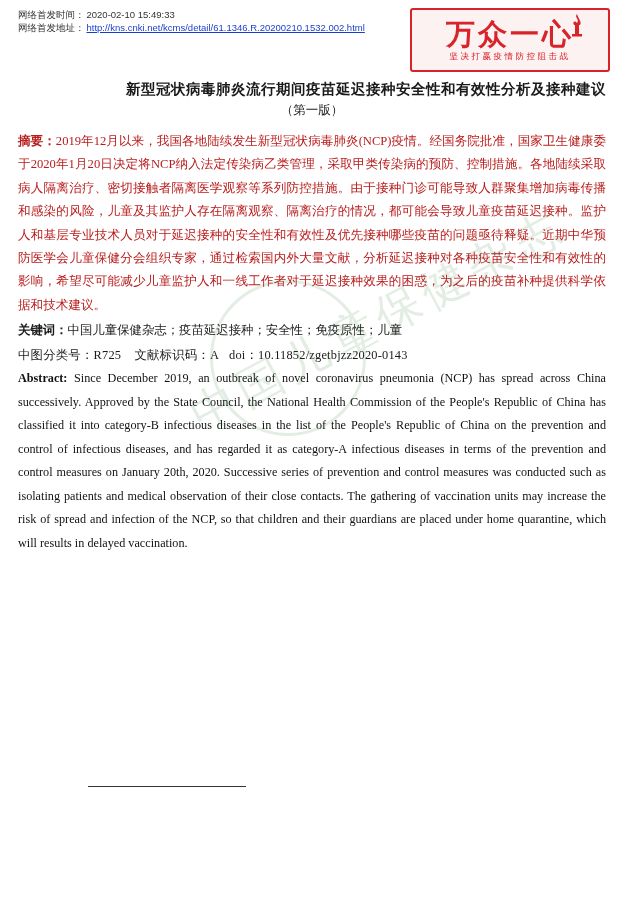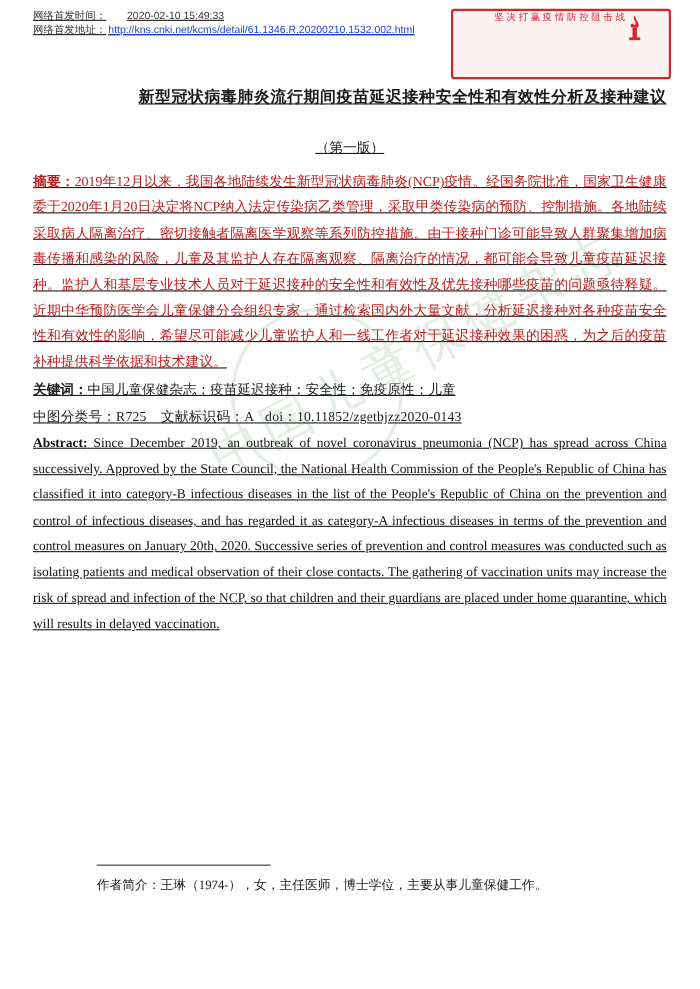--- a/index.html
+++ b/index.html
@@ -14,38 +14,37 @@
     font-family: "Liberation Serif", serif;
     color: #1a1a1a;
     overflow: hidden;
   }
 
   .page {
     position: relative;
     width: 636px;
     height: 899px;
     box-sizing: border-box;
-    padding: 8px 30px 0 30px;
-    text-decoration: underline;
+    padding: 8px 30px 0 18px;
   }
 
   
   .meta {
     font-size: 9.5px;
     line-height: 13px;
     color: #3a3a3a;
     font-family: "Liberation Sans", sans-serif;
   }
   .meta .row {
     display: flex;
     align-items: baseline;
     white-space: nowrap;
   }
   .meta .label { color: #333; }
-  .meta .value { color: #333; margin-left: 19px; }
+  .meta .value { color: #333; margin-left: 2px; }
   .meta .link {
     color: #1a3fd0;
     text-decoration: underline;
     margin-left: 2px;
   }
 
   
   .stamp {
     position: absolute;
     right: 26px;
@@ -87,21 +86,21 @@
     font-size: 14.5px;
     font-weight: bold;
     line-height: 22px;
     margin-top: 44px;
     letter-spacing: 0.5px;
   }
   .cn-edition {
     text-align: center;
     font-size: 12.5px;
     line-height: 20px;
-    margin-top: 24px;
+    margin-top: 0;
   }
   .cn-author {
     text-align: center;
     font-size: 13.5px;
     font-weight: bold;
     line-height: 20px;
     margin-top: 8px;
   }
 
   
@@ -209,20 +208,21 @@
       <a class="link" href="#">http://kns.cnki.net/kcms/detail/61.1346.R.20200210.1532.002.html</a>
     </div>
   </div>
 
   <div class="stamp">
     <svg class="torch" viewBox="0 0 26 26">
       <path d="M13 2 C10 6, 16 7, 13 11 C11 8, 8 10, 10 13 L16 13 C18 10, 15 8, 13 2 Z" fill="#d8232a"></path>
       <rect x="11" y="13" width="4" height="10" fill="#d8232a"></rect>
       <rect x="8" y="22" width="10" height="2.5" fill="#d8232a"></rect>
     </svg>
+    <div class="big">万众一心</div>
     <div class="small">坚决打赢疫情防控阻击战</div>
   </div>
 
   <div class="watermark">
     <div class="wm-ring"></div>
     <div class="wm-text">中国儿童保健杂志</div>
   </div>
 
   <div class="cn-title">新型冠状病毒肺炎流行期间疫苗延迟接种安全性和有效性分析及接种建议</div>
   <div class="cn-edition">（第一版）</div>
@@ -239,15 +239,14 @@
     <span>中图分类号：</span><span>R725</span>&nbsp;&nbsp;&nbsp;&nbsp;<span>文献标识码：</span><span>A</span>&nbsp;&nbsp;&nbsp;<span>doi：</span><span>10.11852/zgetbjzz2020-0143</span>
   </div>
 
 
   <div class="en-abs">
     <span class="abs-head">Abstract:</span>
     <span>Since December 2019, an outbreak of novel coronavirus pneumonia (NCP) has spread across China successively. Approved by the State Council, the National Health Commission of the People's Republic of China has classified it into category-B infectious diseases in the list of the People's Republic of China on the prevention and control of infectious diseases, and has regarded it as category-A infectious diseases in terms of the prevention and control measures on January 20th, 2020. Successive series of prevention and control measures was conducted such as isolating patients and medical observation of their close contacts. The gathering of vaccination units may increase the risk of spread and infection of the NCP, so that children and their guardians are placed under home quarantine, which will results in delayed vaccination.</span>
   </div>
 
   <div class="footnote-rule"></div>
-  <div class="footnote">作者简介：王琳（1974-），女，主任医师，博士学位，主要从事儿童保健工作。</div>
 
 </div>
 
 </body></html>

